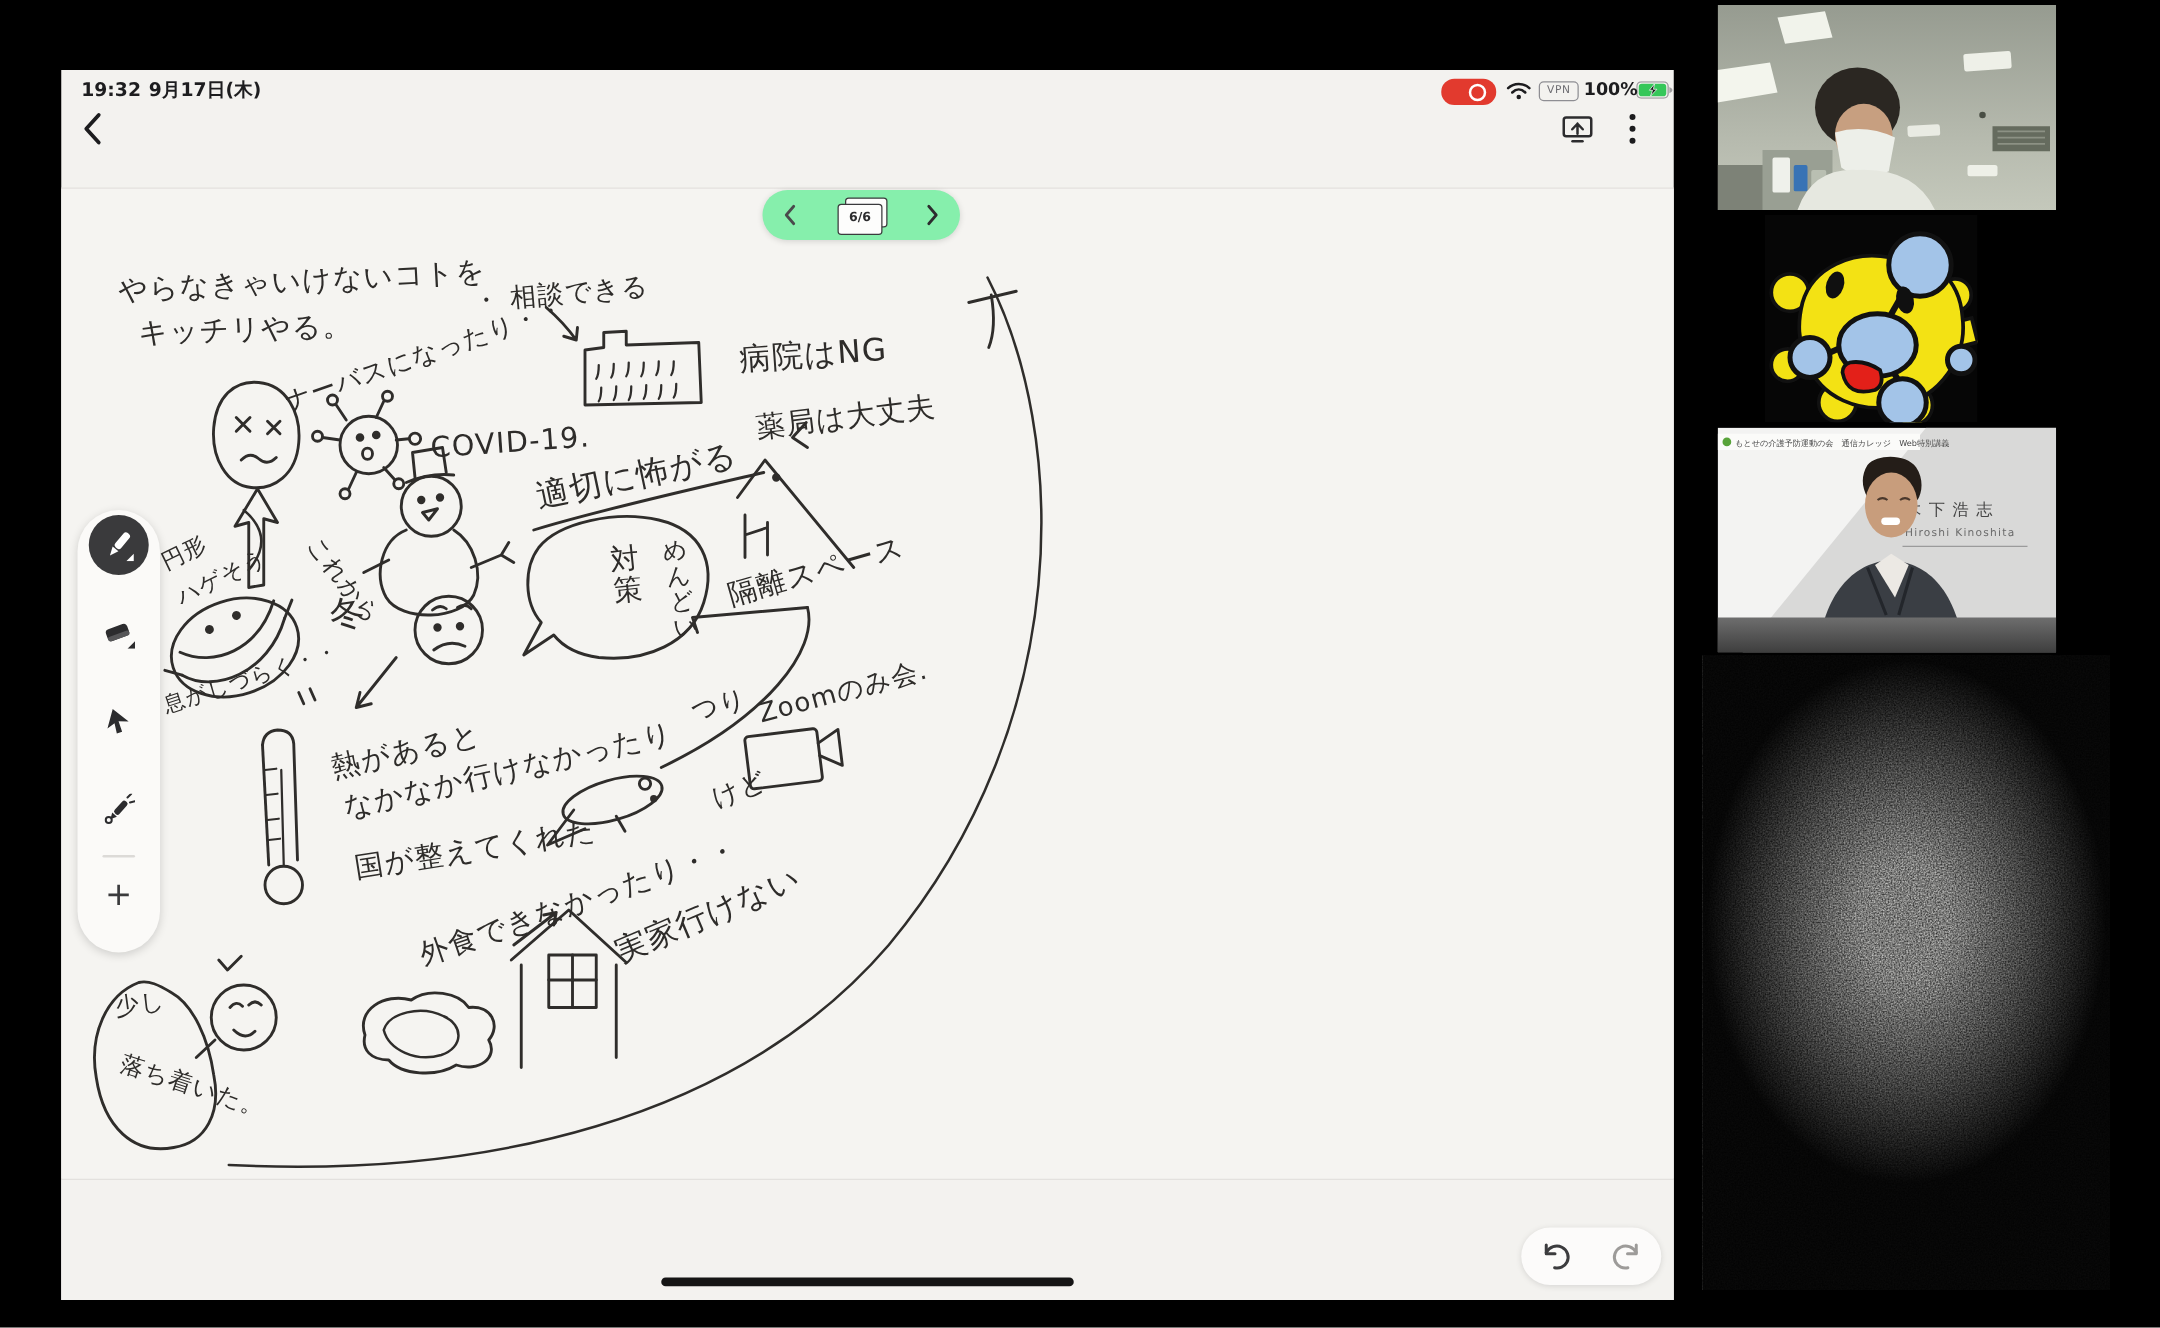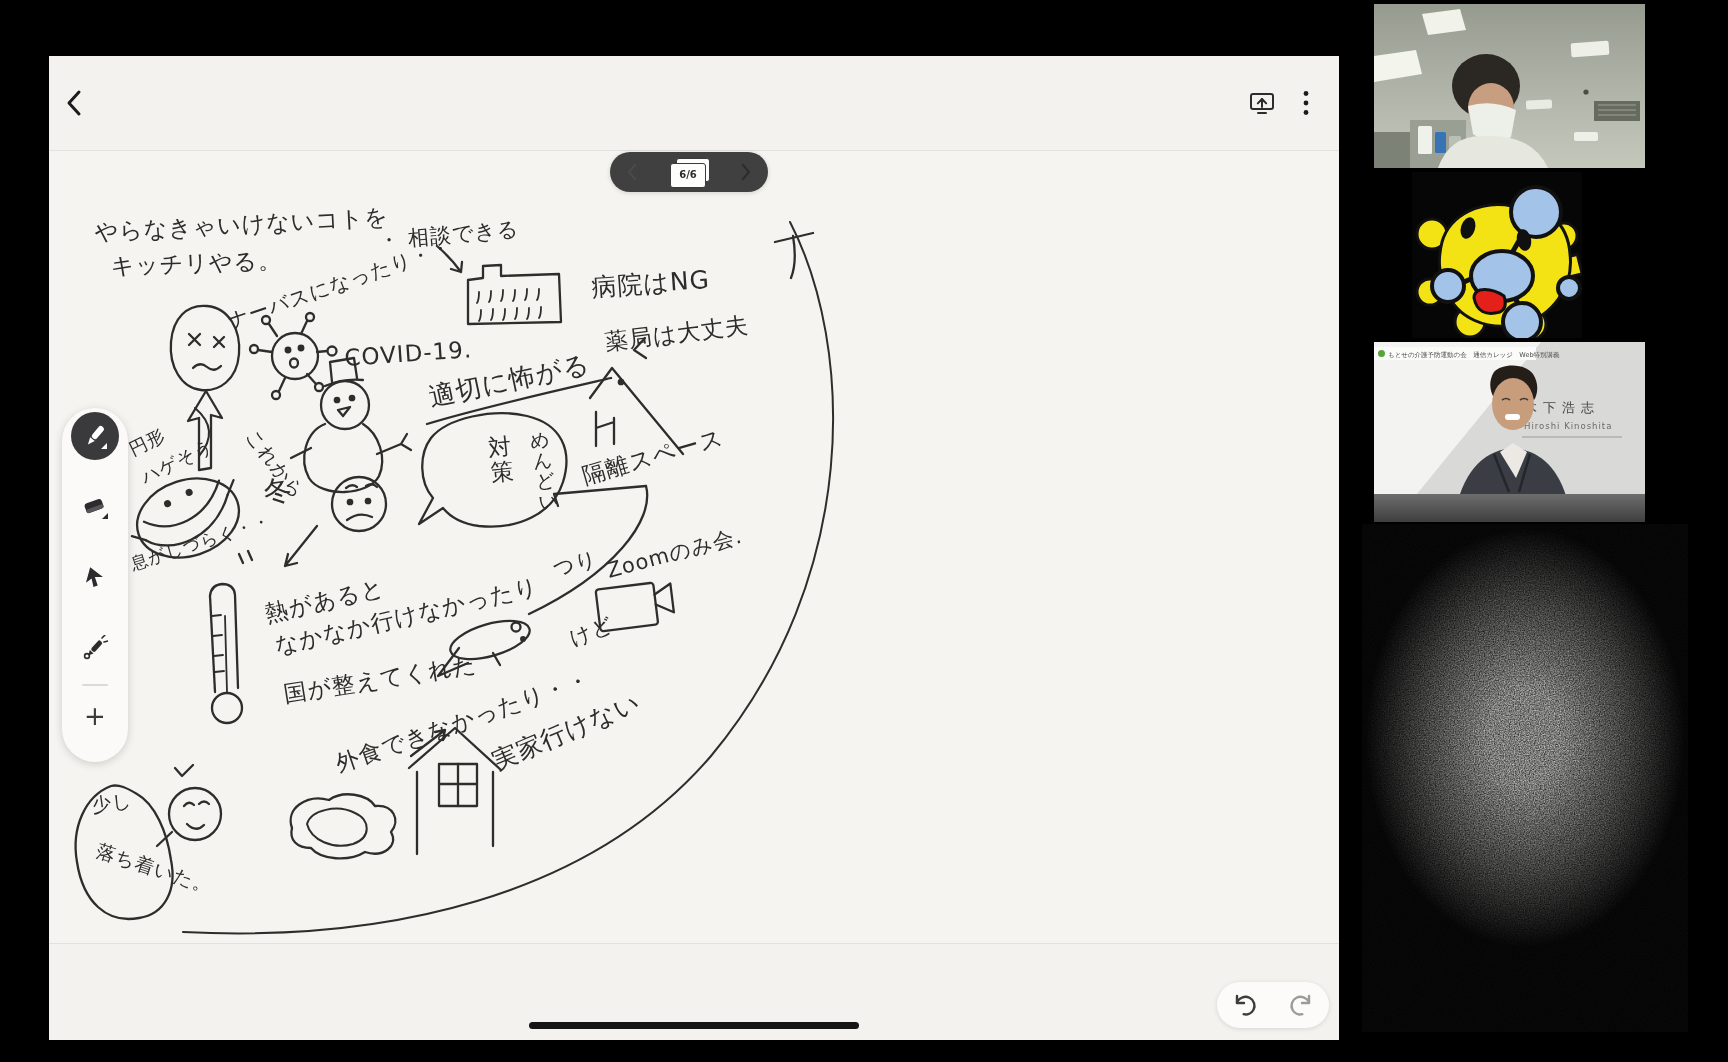--- a/index.html
+++ b/index.html
@@ -16,21 +16,21 @@
   #vpn-badge{left:1182px;top:9px;width:30px;height:14px;border:1.2px solid #8e8e93;border-radius:4px;
              font-size:8.5px;color:#6d6d72;text-align:center;line-height:13px;letter-spacing:.5px;}
   .stat-batt-label{left:1218px;top:8px;font-size:14px;font-weight:bold;color:#1d1d1f;}
   
   #hdr-divider{left:0;top:94px;width:100%;height:1px;background:#e3e1de;}
   #canvas-area{left:0;top:95px;width:100%;height:792px;background:#f5f4f1;}
   #ftr-divider{left:0;top:887px;width:100%;height:1px;background:#e3e1de;}
   #footer-area{left:0;top:888px;width:100%;height:96px;background:#f3f2ef;}
   .hdr-icon{width:34px;height:34px;display:flex;align-items:center;justify-content:center;}
   
-  #paginator{left:561px;top:96px;width:158px;height:40px;background:#404040;border-radius:20px;
+  #paginator{left:561px;top:96px;width:158px;height:40px;background:#86efac;border-radius:20px;
              box-shadow:0 1px 5px rgba(0,0,0,.14);display:flex;align-items:center;justify-content:space-between;padding:0 14px;box-sizing:border-box;gap:12px;}
   .pg-chev{width:16px;height:20px;display:flex;align-items:center;justify-content:center;}
   #pg-pages{position:relative;width:42px;height:28px;}
   #pg-back{position:absolute;left:8px;top:0px;width:32px;height:22px;border:1.6px solid #3a3a3c;border-radius:3px;background:#fdfdfc;}
   #pg-front{position:absolute;left:2px;top:5px;width:34px;height:23px;border:1.6px solid #3a3a3c;border-radius:3px;background:#fdfdfc;
             font-size:10px;color:#2c2c2e;text-align:center;line-height:22px;font-weight:bold;}
   
   #palette{left:13px;top:352px;width:66px;height:354px;background:#fbfaf8;border-radius:33px;
            box-shadow:0 2px 8px rgba(0,0,0,.16);}
   .tool{position:absolute;left:9px;width:48px;height:48px;display:flex;align-items:center;justify-content:center;}
@@ -59,20 +59,40 @@
 </head>
 <body>
 
 <div id="ipad" class="abs">
 
   <div id="canvas-area" class="abs"></div>
   <div id="hdr-divider" class="abs"></div>
   <div id="ftr-divider" class="abs"></div>
   <div id="footer-area" class="abs"></div>
 
+  <div id="statusbar" class="abs">
+    <span class="abs stat-time">19:32</span>
+    <span class="abs stat-date">9月17日(木)</span>
+    <div id="rec-pill" class="abs">
+        <span class="ring"></span>
+      </div>
+    <svg class="abs" style="left:1156px;top:9px" width="20" height="15" viewBox="0 0 20 15">
+      <path d="M1.5,5.5 C6,1 14,1 18.5,5.5" fill="none" stroke="#1d1d1f" stroke-width="2" stroke-linecap="round"></path>
+      <path d="M4.8,9 C8,5.8 12,5.8 15.2,9" fill="none" stroke="#1d1d1f" stroke-width="2" stroke-linecap="round"></path>
+      <circle cx="10" cy="12.6" r="1.8" fill="#1d1d1f"></circle>
+    </svg>
+    <div id="vpn-badge" class="abs">VPN</div>
+    <span class="abs stat-batt-label">100%</span>
+    <svg class="abs" style="left:1260px;top:9px" width="30" height="14" viewBox="0 0 30 14">
+      <rect x="0.5" y="0.5" width="25" height="13" rx="3.5" fill="none" stroke="rgba(60,60,67,.5)"></rect>
+      <rect x="2" y="2" width="22" height="10" rx="2.5" fill="#35c759"></rect>
+      <path d="M26.5,4.5 v5 q2.5,-1 2.5,-2.5 q0,-1.5 -2.5,-2.5 Z" fill="rgba(60,60,67,.45)"></path>
+      <polygon points="14.5,2.2 10.5,7.2 13,7.2 11.5,11.8 16.5,6.4 13.8,6.4" fill="#1b1b1b" stroke="#fff" stroke-width="0.6"></polygon>
+    </svg>
+  </div>
 
   <div class="abs hdr-icon" style="left:8px;top:30px">
     <svg width="18" height="28" viewBox="0 0 18 28">
       <polyline points="14,3 4,14 14,25" fill="none" stroke="#1c1c1e" stroke-width="3" stroke-linecap="round" stroke-linejoin="round"></polyline>
     </svg>
   </div>
   <div class="abs hdr-icon" style="left:1196px;top:30px">
     <svg width="26" height="26" viewBox="0 0 26 26">
       <rect x="2" y="4" width="22" height="15" rx="2" fill="none" stroke="#2c2c2e" stroke-width="2"></rect>
       <path d="M13,17 V9 M13,9 l-4.2,4.4 M13,9 l4.2,4.4" fill="none" stroke="#2c2c2e" stroke-width="2" stroke-linecap="round" stroke-linejoin="round"></path>

